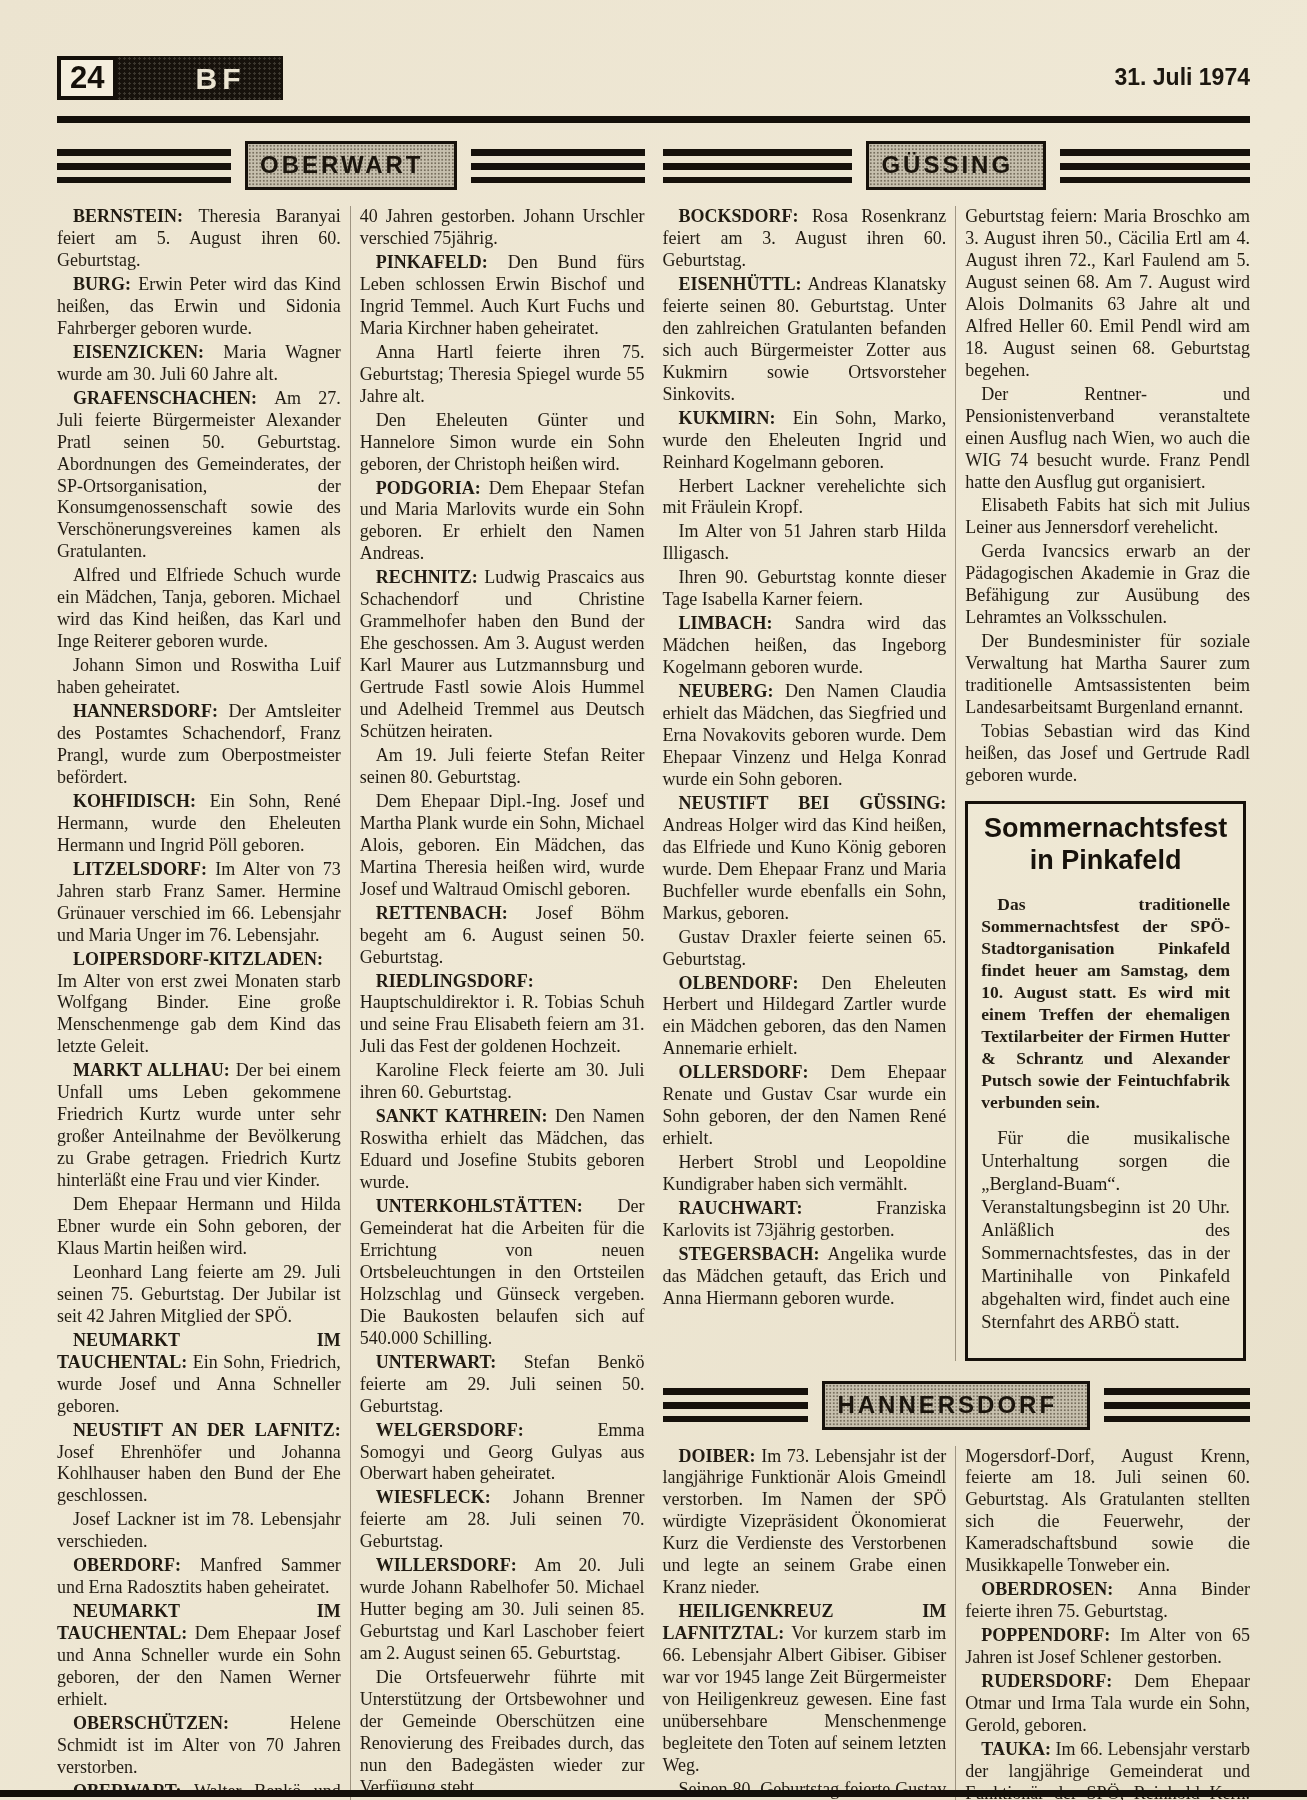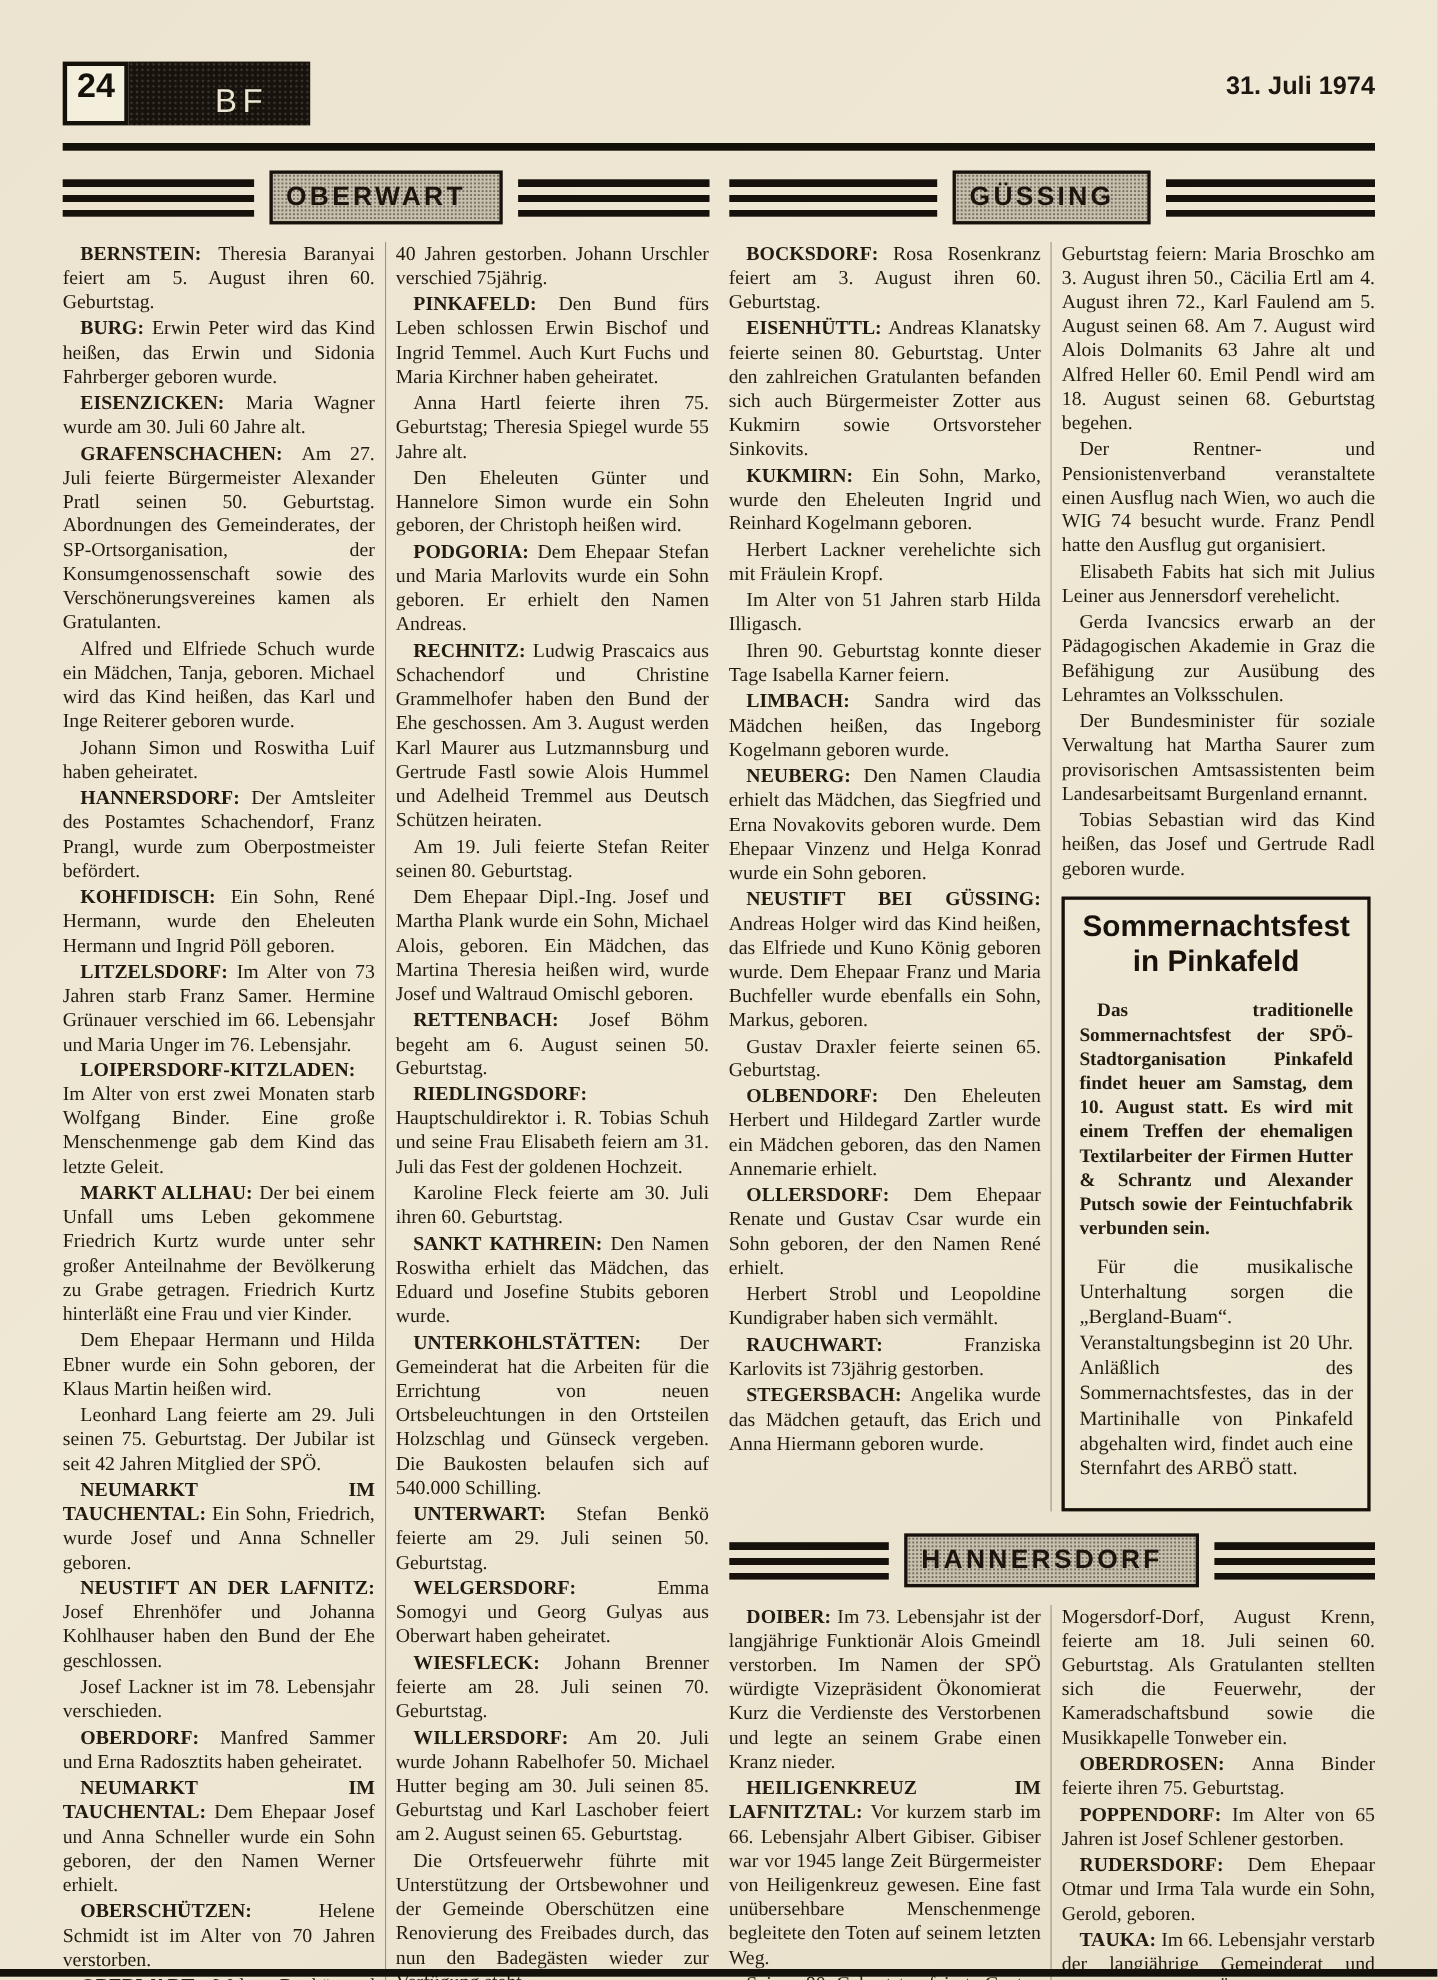--- a/index.html
+++ b/index.html
@@ -16,22 +16,22 @@
   
   .masthead{display:flex;justify-content:space-between;align-items:flex-start;padding:56px 57px 0 57px;}
   .logo{display:flex;align-items:stretch;}
   .page-num{
     border:4px solid #14100a;background:#f4eedd;color:#14100a;
     font-family:"Liberation Sans",sans-serif;font-weight:bold;font-size:31px;
     padding:1px 9px;line-height:1.1;
   }
   .bf-box{
     background:#17120c;color:#ece5d2;
-    font-family:"Liberation Sans",sans-serif;font-weight:normal;font-size:30px;
-    letter-spacing:5px;padding:19px 38px 3px 78px;line-height:1.2;
+    font-family:"Liberation Sans",sans-serif;font-weight:bold;font-size:30px;
+    letter-spacing:5px;padding:5px 38px 3px 78px;line-height:1.2;
     background-image:radial-gradient(rgba(236,229,210,.18) 1px, transparent 1.4px);
     background-size:5px 5px;
   }
   .date{font-family:"Liberation Sans",sans-serif;font-weight:bold;font-size:23px;padding-top:8px;color:#1c1710;}
   .top-rule{height:7px;background:#14100a;margin:16px 57px 0 57px;}
   
   .content{display:flex;gap:18px;padding:12px 57px 0 57px;}
   .half{flex:1;min-width:0;}
   
   .band{display:flex;align-items:center;gap:14px;margin:6px 0 16px 0;}
@@ -161,21 +161,21 @@
             <p class="entry">Herbert Strobl und Leopoldine Kundigraber haben sich vermählt.</p>
             <p class="entry"><b class="lead">RAUCHWART: </b>Franziska Karlovits ist 73jährig gestorben.</p>
             <p class="entry"><b class="lead">STEGERSBACH: </b>Angelika wurde das Mädchen getauft, das Erich und Anna Hiermann geboren wurde.</p>
           </div>
         <div class="col last">
           <div>
               <p class="entry cont">Geburtstag feiern: Maria Broschko am 3. August ihren 50., Cäcilia Ertl am 4. August ihren 72., Karl Faulend am 5. August seinen 68. Am 7. August wird Alois Dolmanits 63 Jahre alt und Alfred Heller 60. Emil Pendl wird am 18. August seinen 68. Geburtstag begehen.</p>
               <p class="entry">Der Rentner- und Pensionistenverband veranstaltete einen Ausflug nach Wien, wo auch die WIG 74 besucht wurde. Franz Pendl hatte den Ausflug gut organisiert.</p>
               <p class="entry">Elisabeth Fabits hat sich mit Julius Leiner aus Jennersdorf verehelicht.</p>
               <p class="entry">Gerda Ivancsics erwarb an der Pädagogischen Akademie in Graz die Befähigung zur Ausübung des Lehramtes an Volksschulen.</p>
-              <p class="entry">Der Bundesminister für soziale Verwaltung hat Martha Saurer zum provisorischen Amtsassistenten beim Landesarbeitsamt Burgenland ernannt.</p>
+              <p class="entry">Der Bundesminister für soziale Verwaltung hat Martha Saurer zum traditionelle Amtsassistenten beim Landesarbeitsamt Burgenland ernannt.</p>
               <p class="entry">Tobias Sebastian wird das Kind heißen, das Josef und Gertrude Radl geboren wurde.</p>
             </div>
           <div class="feature-box">
             <div class="feature-title">
               <div>Sommernachtsfest</div>
               <div>in Pinkafeld</div>
             </div>
             <p class="feature-p1">Das traditionelle Sommernachtsfest der SPÖ-Stadtorganisation Pinkafeld findet heuer am Samstag, dem 10. August statt. Es wird mit einem Treffen der ehemaligen Textilarbeiter der Firmen Hutter &amp; Schrantz und Alexander Putsch sowie der Feintuchfabrik verbunden sein.</p>
             <p class="feature-p2">Für die musikalische Unterhaltung sorgen die „Bergland-Buam“. Veranstaltungsbeginn ist 20 Uhr. Anläßlich des Sommernachtsfestes, das in der Martinihalle von Pinkafeld abgehalten wird, findet auch eine Sternfahrt des ARBÖ statt.</p>
           </div>

